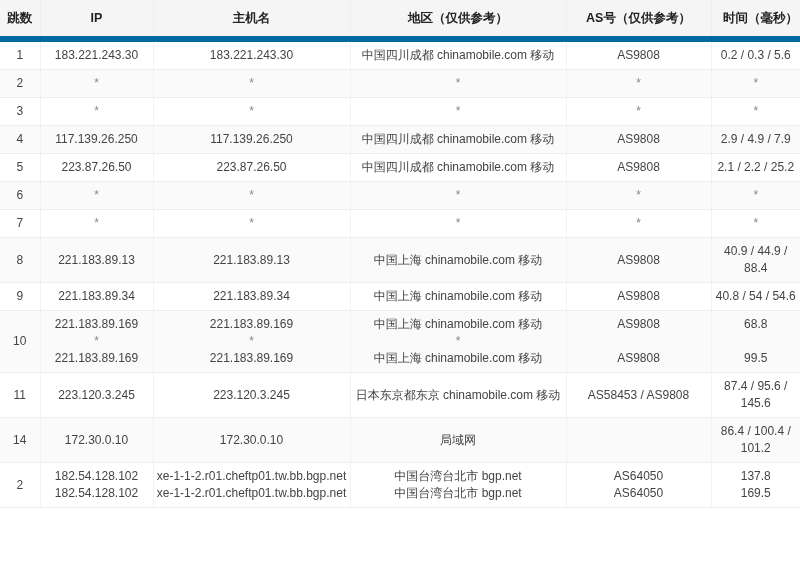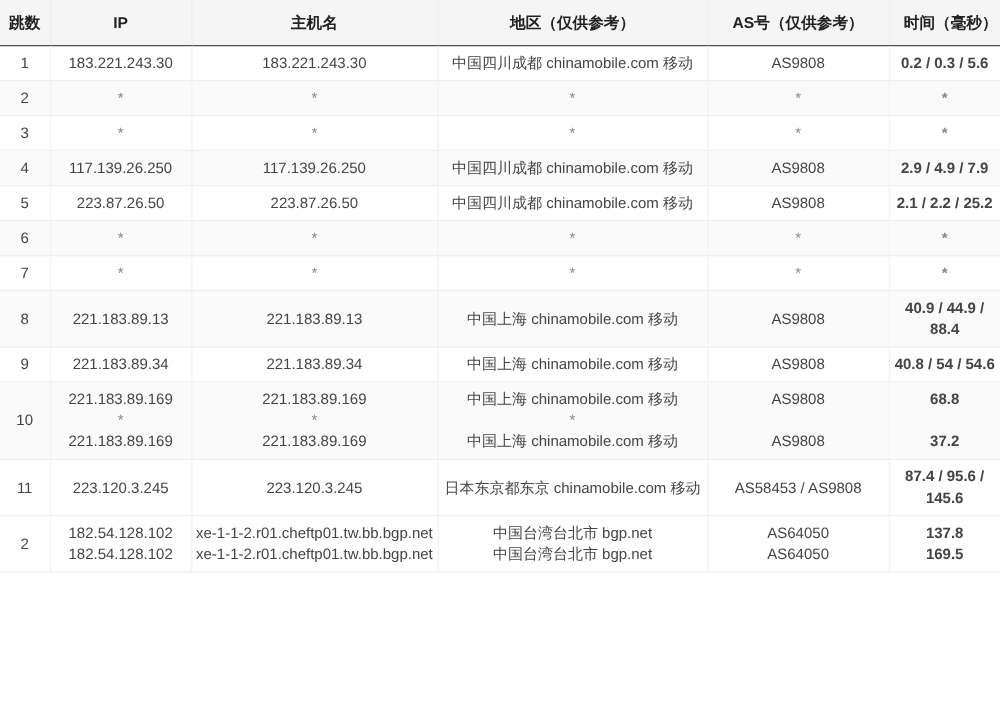--- a/index.html
+++ b/index.html
@@ -19,37 +19,37 @@
     width: 800px;
     border-collapse: collapse;
     table-layout: fixed;
   }
   table.trace th {
     background: #f5f5f5;
     font-weight: bold;
     font-size: 12.5px;
     color: #222222;
     text-align: center;
-    border-bottom: 1px solid #0369a1;
+    border-bottom: 6px solid #0369a1;
     border-right: 1px solid #eeeeee;
     padding: 8px 2px;
     height: 20px;
   }
   table.trace th:last-child { border-right: none; text-align: right; }
   table.trace td {
     text-align: center;
     border-bottom: 1px solid #eeeeee;
     border-right: 1px solid #f2f2f2;
     padding: 5px 2px;
     vertical-align: middle;
     color: #444444;
     font-size: 12px;
     line-height: 17px;
   }
-  table.trace td:last-child { border-right: none; font-weight: bold; }
+  table.trace td:last-child { border-right: none; }
   tr.alt td { background: #fafafa; }
   .col-hop { width: 40px; }
   .col-ip { width: 113px; }
   .col-host { width: 197px; }
   .col-geo { width: 216px; }
   .col-as { width: 145px; }
   .col-time { width: 89px; }
   .hop { color: #555555; font-size: 12px; }
   .link { color: #3a8fd4; }
   .star { color: #888888; font-size: 12px; letter-spacing: 0; }
@@ -171,31 +171,39 @@
           <span>中国上海 chinamobile.com 移动</span>
         </td>
         <td class="multi link">
           <span>AS9808</span>
           <span class="blank">&nbsp;</span>
           <span>AS9808</span>
         </td>
         <td class="multi ">
           <span>68.8</span>
           <span class="blank">&nbsp;</span>
-          <span>37.2</span>
+          <span>99.5</span>
         </td>
       </tr>
       <tr>
         <td class="hop"><span>11</span></td>
         <td class="ipcell"><span>223.120.3.245</span></td>
         <td class=""><span>223.120.3.245</span></td>
         <td class="geo"><span>日本东京都东京 chinamobile.com 移动</span></td>
         <td class="link"><span>AS58453 / AS9808</span></td>
         <td class=""><span>87.4 / 95.6 / 145.6</span></td>
       </tr>
+      <tr class="alt">
+        <td class="hop"><span>14</span></td>
+        <td class="ipcell"><span>172.30.0.10</span></td>
+        <td class=""><span>172.30.0.10</span></td>
+        <td class="geo"><span>局域网</span></td>
+        <td class="link"><span class="blank">&nbsp;</span></td>
+        <td class=""><span>86.4 / 100.4 / 101.2</span></td>
+      </tr>
       <tr>
         <td class="hop"><span>2</span></td>
         <td class="multi ipcell">
           <span>182.54.128.102</span>
           <span>182.54.128.102</span>
         </td>
         <td class="multi ">
           <span>xe-1-1-2.r01.cheftp01.tw.bb.bgp.net</span>
           <span>xe-1-1-2.r01.cheftp01.tw.bb.bgp.net</span>
         </td>

